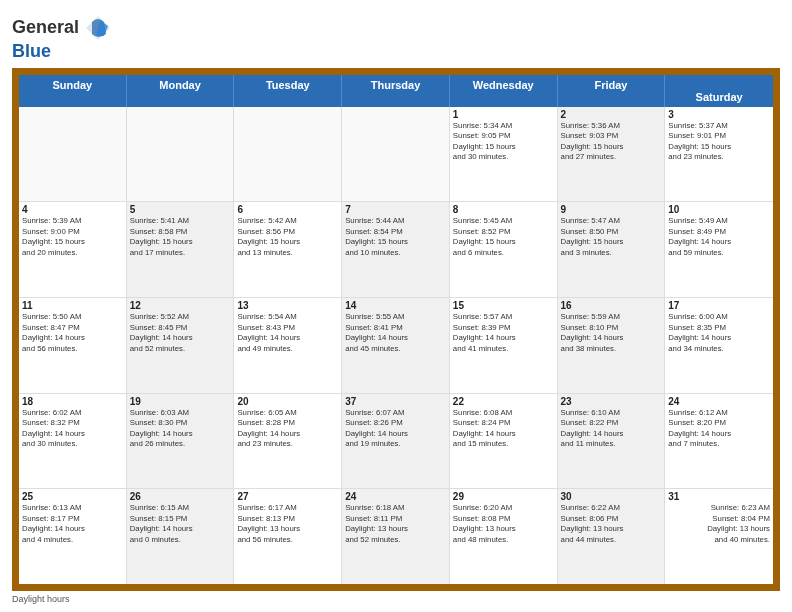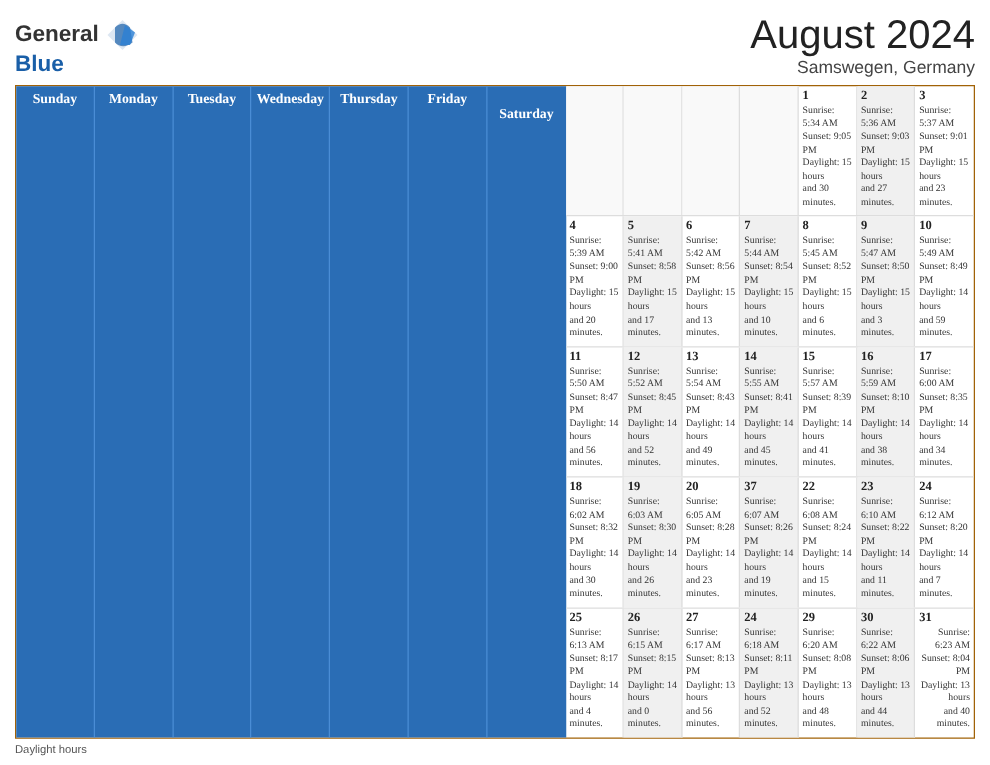--- a/index.html
+++ b/index.html
@@ -49,23 +49,22 @@
       color: #222;
       line-height: 1.1;
     }
     .location {
       font-size: 14px;
       color: #444;
     }
     .calendar {
       flex: 1;
       display: flex;
-      flex-direction: row;
-      border: 1px solid #a16207;
-      font-family: Liberation Serif, serif;
+      flex-direction: column;
+      border: 7px solid #a16207;
     }
     .cal-header-row {
       display: grid;
       grid-template-columns: repeat(7, 1fr);
       background: #2a6db5;
     }
     .cal-header-cell {
       color: #fff;
       font-size: 11px;
       font-weight: bold;
@@ -127,33 +126,29 @@
           <span class="logo-text logo-general">General</span>
           <svg class="logo-icon" viewBox="0 0 28 28">
             <polygon points="14,2 26,14 14,26 2,14" fill="#1a5fa8" opacity="0.15"></polygon>
             <path d="M8 8 Q14 2 20 8 L22 20 Q14 26 8 20 Z" fill="#1a5fa8" opacity="0.7"></path>
             <path d="M16 6 L24 12 L20 22 L12 22 Z" fill="#2a7fd5" opacity="0.8"></path>
           </svg>
         </div>
         <span class="logo-text logo-blue">Blue</span>
       </div>
     </div>
-    <div class="title-block">
-      <div class="month-year">August 2024</div>
-      <div class="location">Samswegen, Germany</div>
-    </div>
   </div>
 
   <div class="calendar">
     <div class="cal-header-row">
     <div class="cal-header-cell">Sunday</div>
         <div class="cal-header-cell">Monday</div>
         <div class="cal-header-cell">Tuesday</div>
+        <div class="cal-header-cell">Thursday</div>
         <div class="cal-header-cell">Wednesday</div>
-        <div class="cal-header-cell">Thursday</div>
         <div class="cal-header-cell">Friday</div>
         <div class="cal-header-cell">Saturday</div>
       </div>
     <div class="cal-body">
     <div class="cal-row">
           <div class="cal-cell empty"></div>
           <div class="cal-cell empty"></div>
           <div class="cal-cell empty"></div>
           <div class="cal-cell empty"></div>
           <div class="cal-cell">

